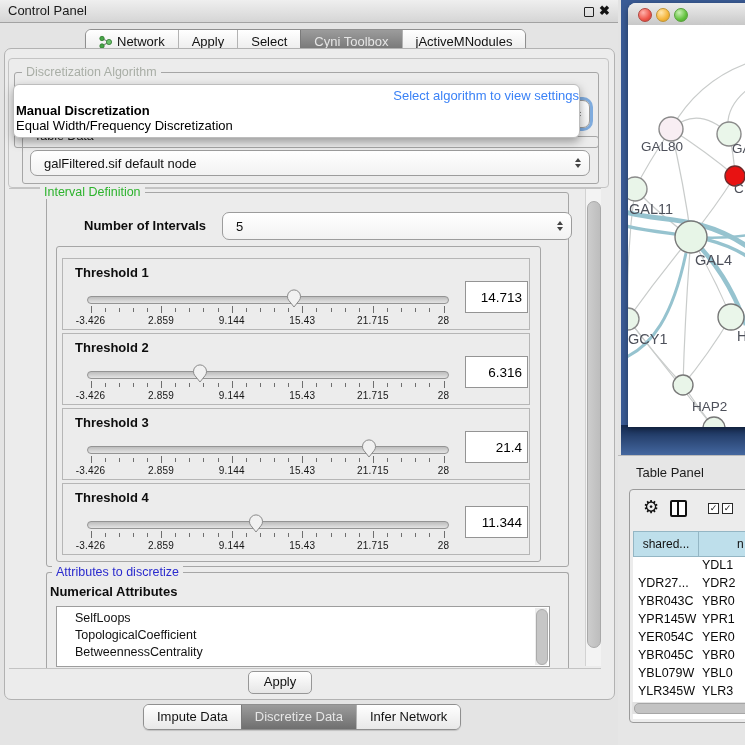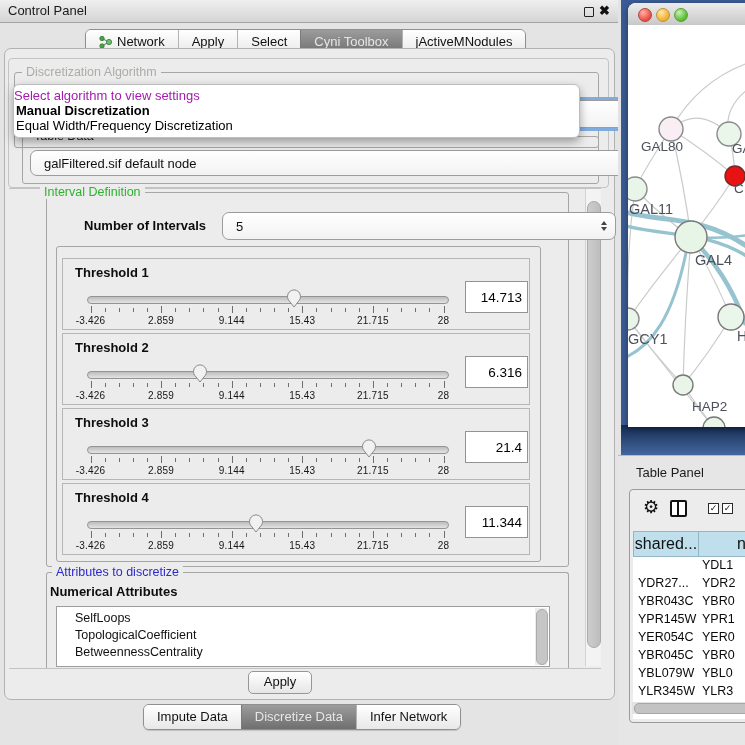--- a/index.html
+++ b/index.html
@@ -24,30 +24,30 @@
   #main-panel{position:absolute;left:4px;top:48px;width:609px;height:650px;background:#ececec;border:1px solid #b2b2b2;border-radius:7px;}
   #top-subpanel{position:absolute;left:8px;top:58px;width:599px;height:128px;border:1px solid #c4c4c4;border-radius:4px;background:#ececec;}
 
   .group{position:absolute;border:1px solid #a6a6a6;border-radius:3px;}
   .gtitle{position:absolute;font-size:12.5px;background:#ececec;padding:0 4px;line-height:13px;white-space:nowrap;}
   .gtitle.green{color:#2db32d;}
   .gtitle.blue{color:#2a2ace;}
   .gtitle.faint{color:#a9aea6;}
   .gtitle.dark{color:#1c1c1c;}
 
-  .combo{position:absolute;background:linear-gradient(#ffffff,#f2f2f2);border:1px solid #9c9c9c;border-radius:7px;font-size:13px;color:#111;padding-left:44px;}
+  .combo{position:absolute;background:linear-gradient(#ffffff,#f2f2f2);border:1px solid #9c9c9c;border-radius:7px;font-size:13px;color:#111;}
   .combo .ctext{position:absolute;left:13px;top:50%;transform:translateY(-50%);white-space:nowrap;}
   .arrows{position:absolute;right:8px;top:50%;transform:translateY(-50%);display:flex;flex-direction:column;align-items:center;gap:2px;}
   .arr-up{width:0;height:0;border-left:3.5px solid transparent;border-right:3.5px solid transparent;border-bottom:4.5px solid #444;}
   .arr-dn{width:0;height:0;border-left:3.5px solid transparent;border-right:3.5px solid transparent;border-top:4.5px solid #444;}
   .focus-ring{box-shadow:0 0 0 3px #7fabdd;}
 
   
   #algo-popup{position:absolute;left:13px;top:84px;width:565px;height:52px;background:#ffffff;border:1px solid #bdbdbd;border-radius:6px;box-shadow:0 4px 10px rgba(0,0,0,.35);z-index:30;}
-  #algo-popup .placeholder{position:absolute;left:0;right:0;top:3px;text-align:left;color:#a21caf;font-size:13px;}
+  #algo-popup .placeholder{position:absolute;left:0;right:0;top:3px;text-align:right;color:#3b82f6;font-size:13px;}
   #algo-popup .opt{position:absolute;left:2px;font-size:13px;color:#000;white-space:nowrap;}
   #algo-popup .opt.b{font-weight:bold;}
 
   
   #viewport{position:absolute;left:9px;top:188px;width:592px;height:479px;border-top:1px solid #c3c3c3;border-bottom:1px solid #c3c3c3;}
   #vscroll{position:absolute;left:585px;top:189px;width:15px;height:477px;background:#f3f3f3;border-left:1px solid #d2d2d2;}
   #vscroll .thumb{position:absolute;left:1px;top:12px;width:12px;height:445px;background:linear-gradient(90deg,#cdcdcd,#bdbdbd);border:1px solid #a9a9a9;border-radius:7px;}
 
   
   .th-panel{position:absolute;left:62px;width:466px;height:70px;background:#ececec;border:1px solid #b6b6b6;}
@@ -80,21 +80,21 @@
 
   
   #table-panel{position:absolute;left:0;top:455px;width:127px;height:290px;background:#e6e6e6;border-top:1px solid #bbb;}
   #tp-title{position:absolute;left:18px;top:9px;font-size:13px;color:#1d1d1d;}
   #tp-inner{position:absolute;left:11px;top:33px;width:140px;height:232px;background:#ececec;border:1px solid #9b9b9b;border-radius:4px;}
   .gear{position:absolute;left:13px;top:8px;font-size:18px;color:#111;line-height:18px;}
   .cols-icon{position:absolute;left:40px;top:10px;width:13px;height:13px;border:2px solid #111;border-radius:2px;background:#fff;}
   .cols-icon:before{content:"";position:absolute;left:5px;top:0;width:2px;height:13px;background:#111;}
   .cb{position:absolute;top:13px;width:9px;height:9px;border:1px solid #2a2a2a;background:#fff;font-size:9px;line-height:9px;text-align:center;color:#111;}
   #tp-table{position:absolute;left:3px;top:41px;width:137px;height:170px;}
-  .hcell{position:absolute;top:0;height:24px;background:#bedfeb;border:1px solid #94b6c4;font-size:16px;color:#111;line-height:24px;}
+  .hcell{position:absolute;top:0;height:24px;background:#bedfeb;border:1px solid #94b6c4;font-size:12px;color:#111;line-height:24px;}
   .trow-c{position:absolute;font-size:12.5px;color:#0a0a0a;white-space:nowrap;}
   #hscroll{position:absolute;left:2px;top:212px;width:138px;height:12px;background:#e2e2e2;}
   #hscroll .thumb{position:absolute;left:2px;top:1px;width:120px;height:9px;background:#c3c3c3;border:1px solid #a6a6a6;border-radius:5px;}
 
   .netlabel{fill:#4d505a;font-family:"Liberation Sans",sans-serif;}
 </style>
 </head>
 <body>
 
 <div id="root">

